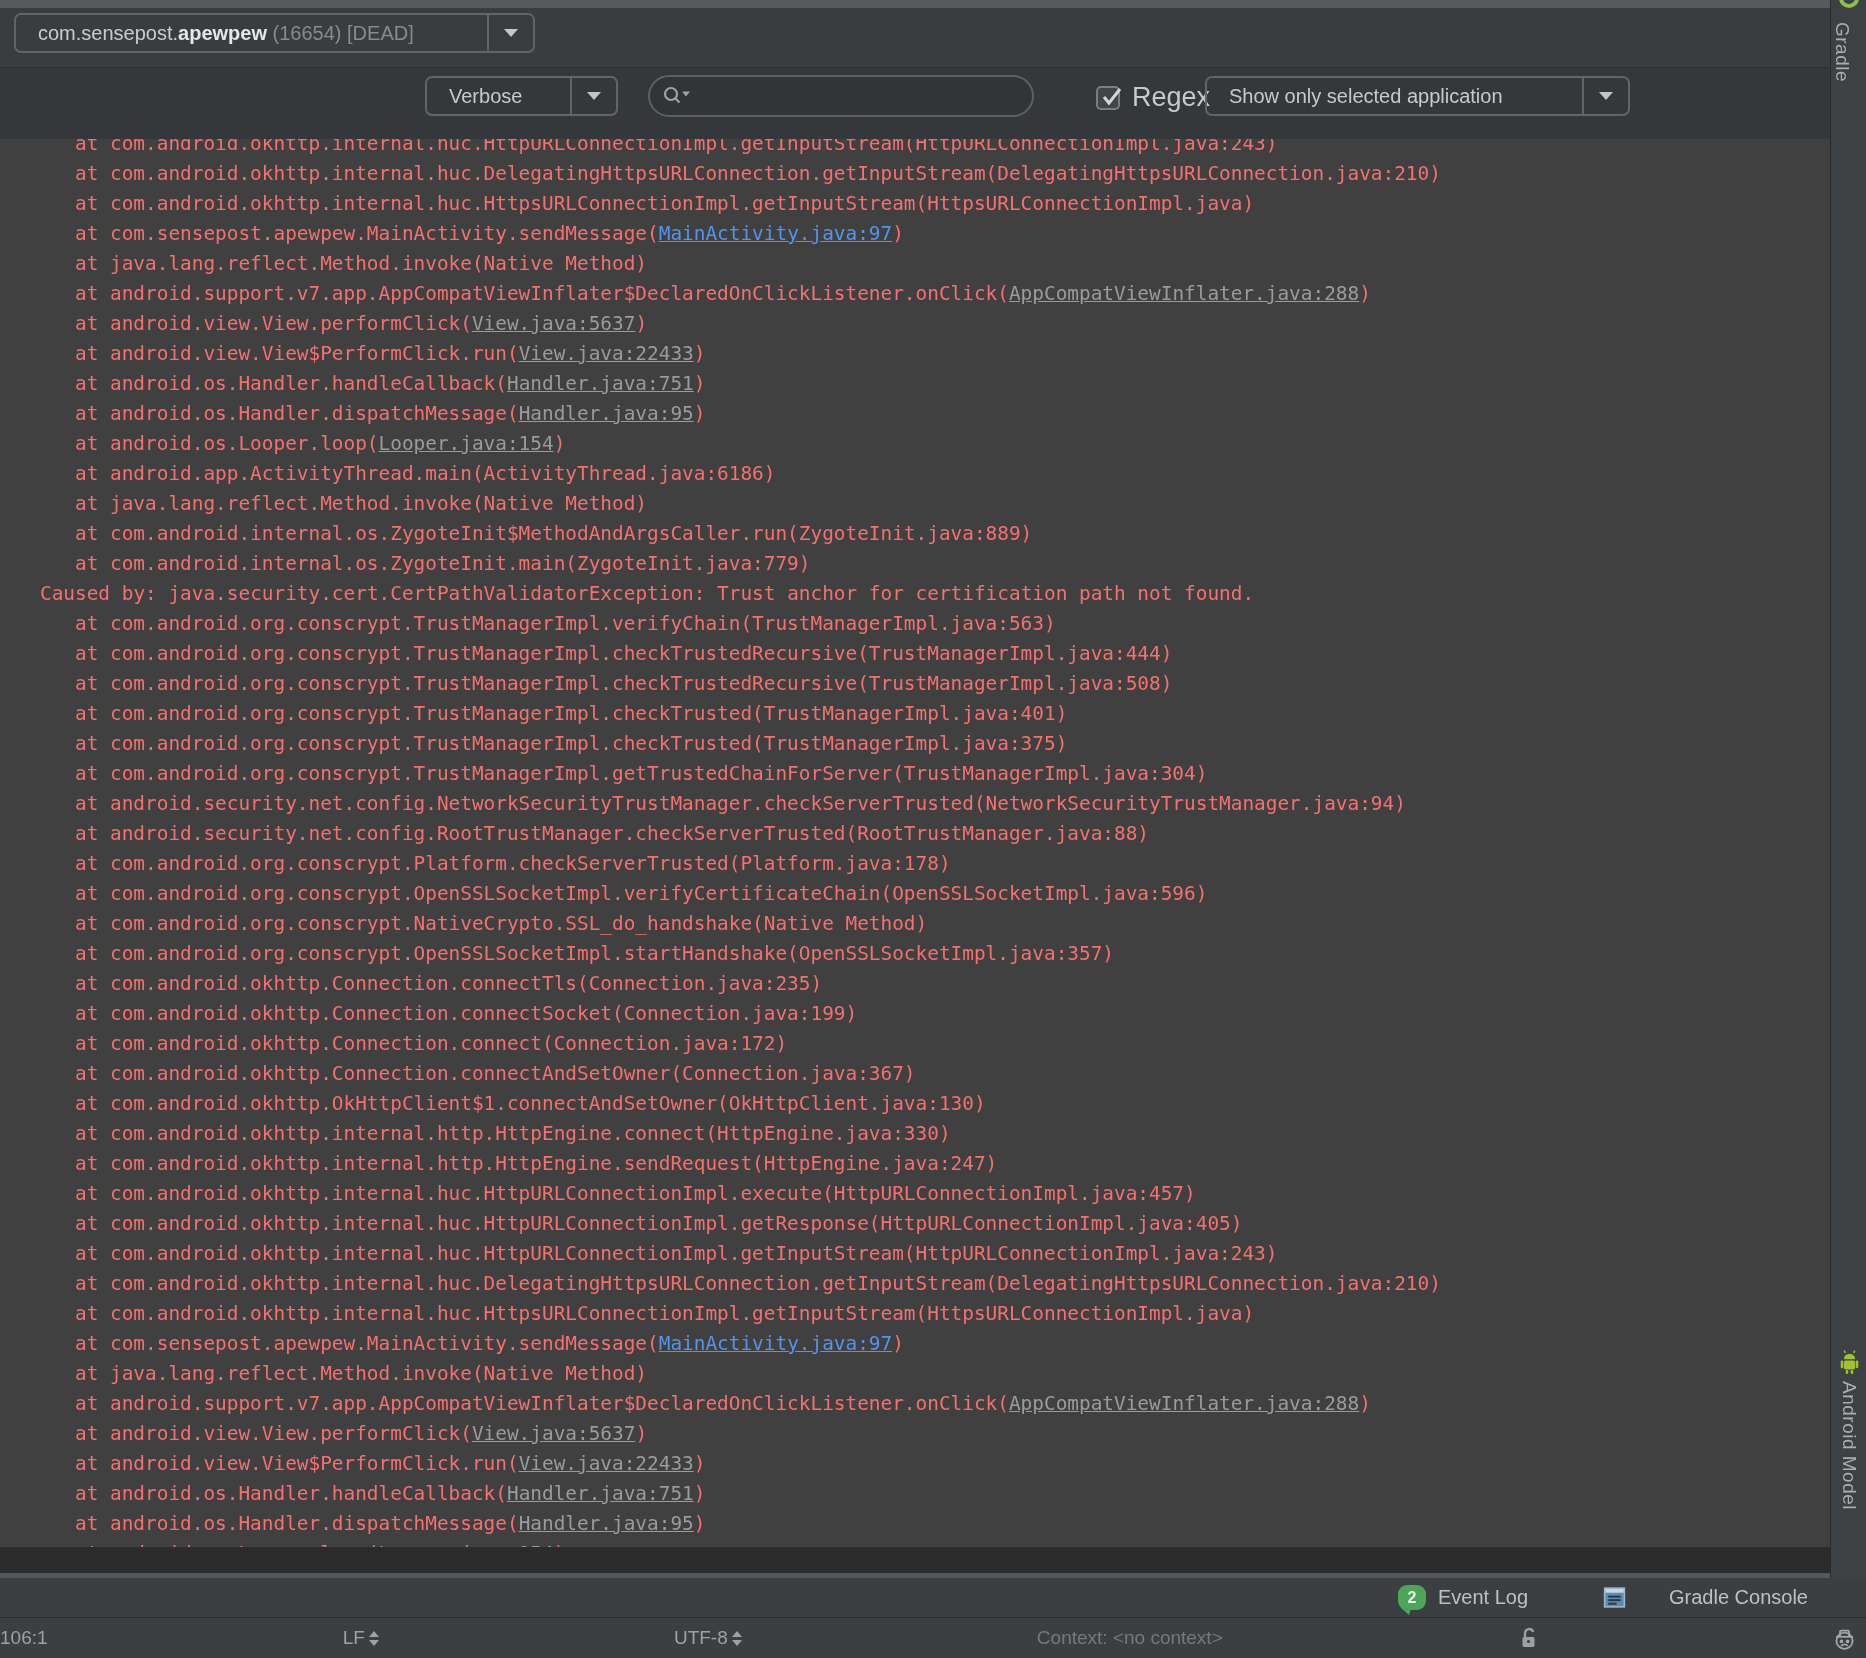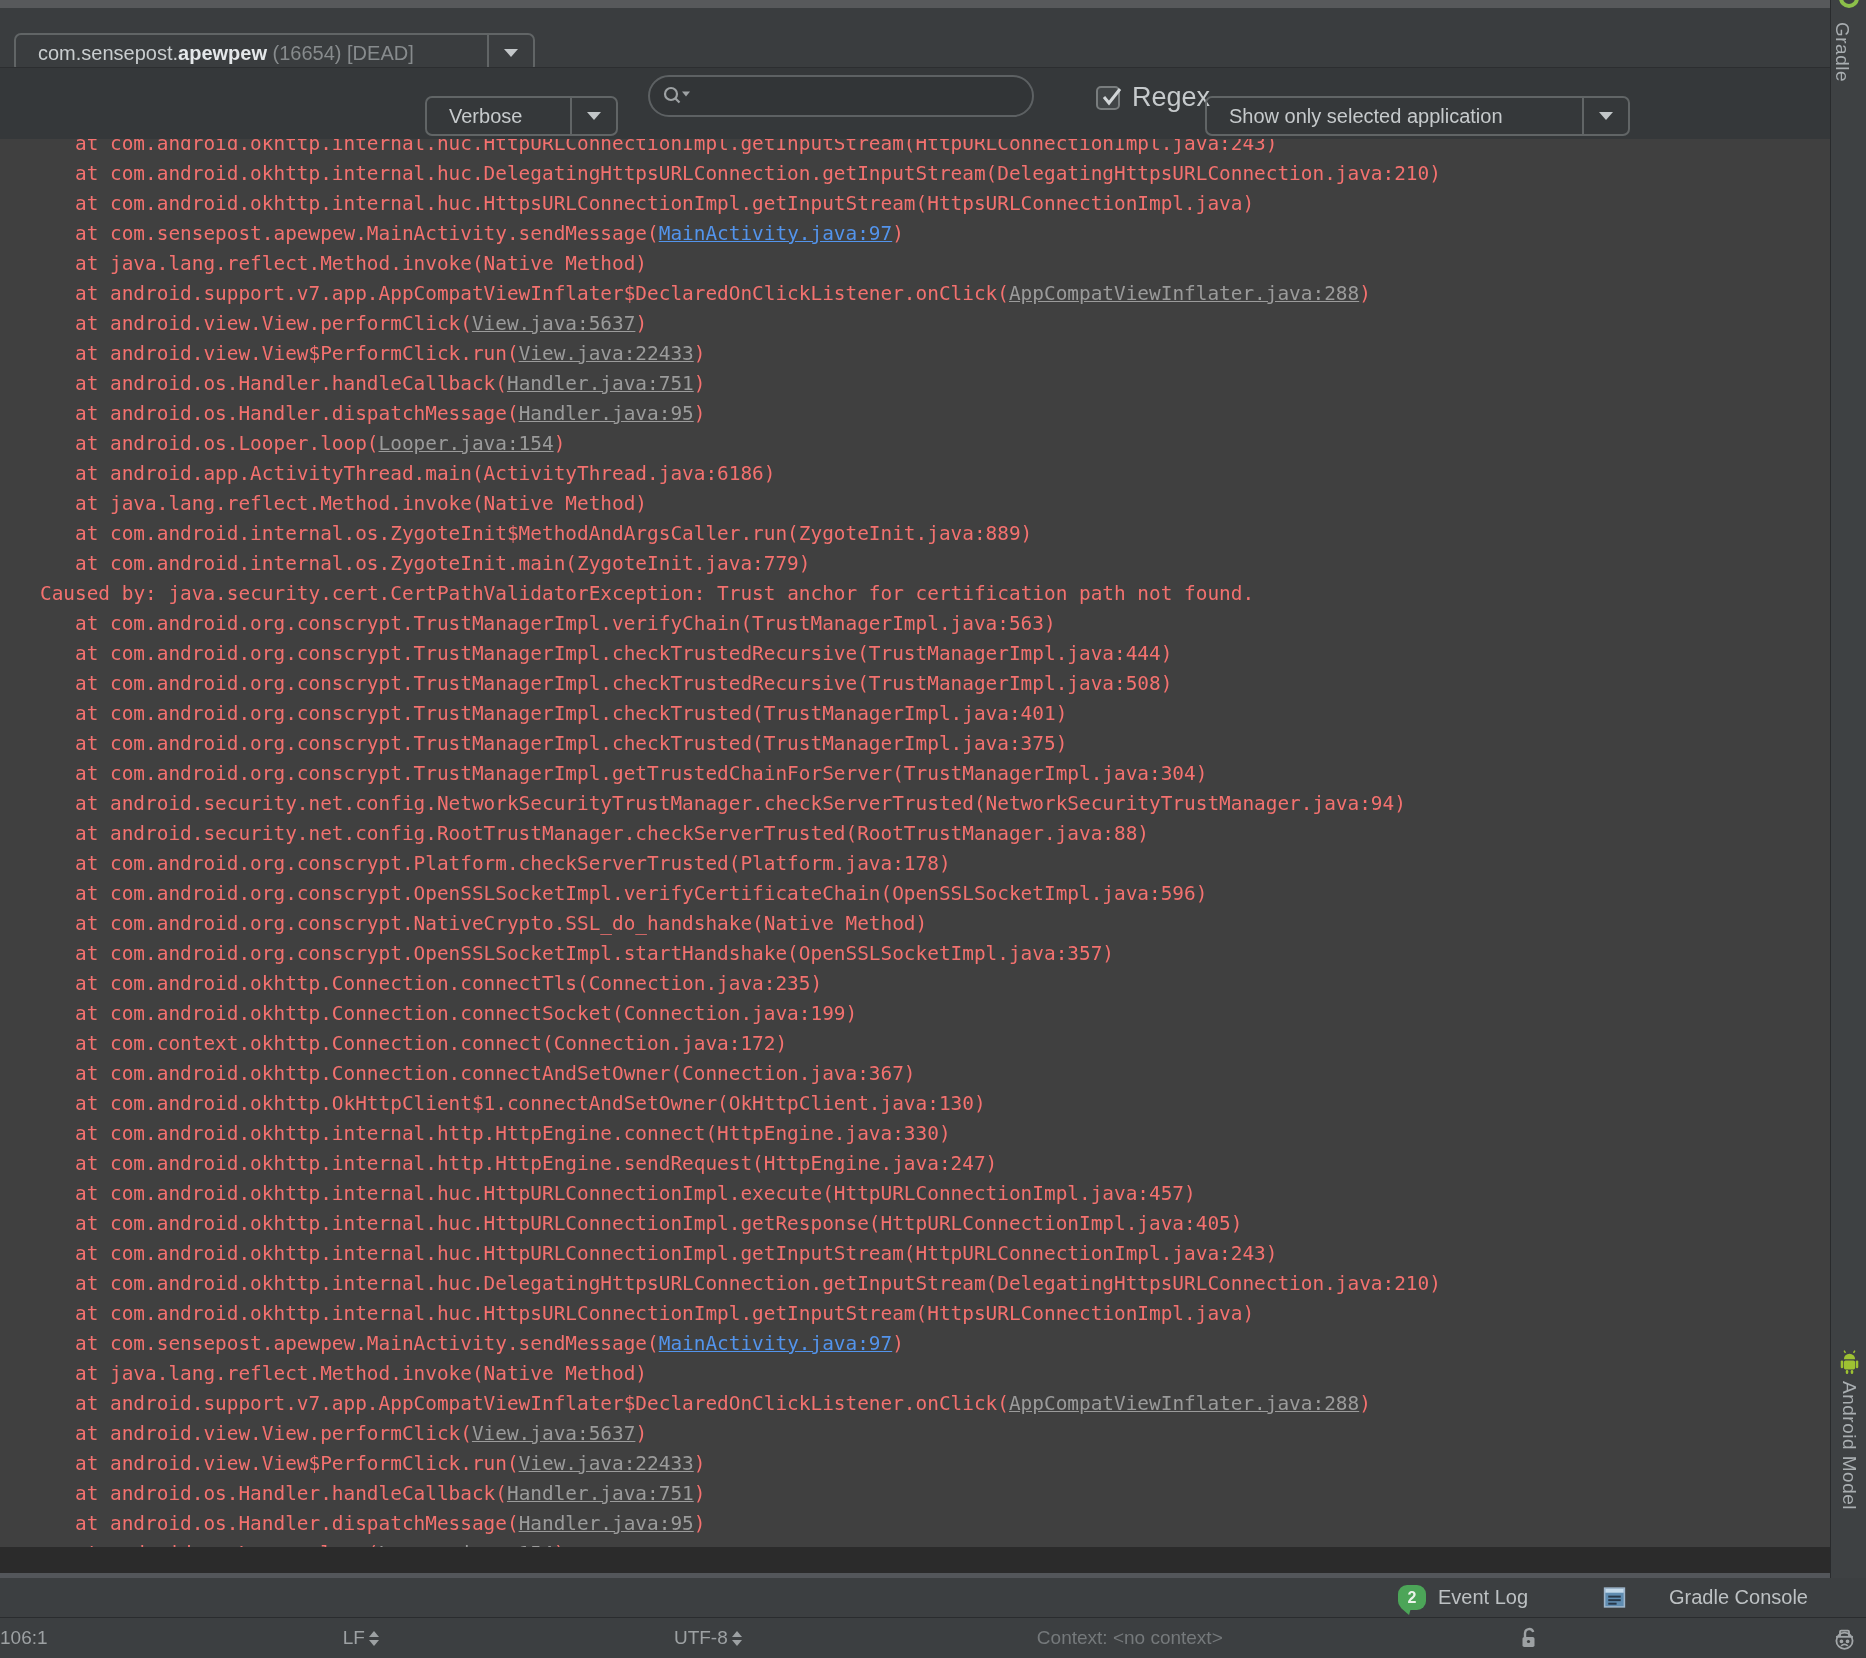--- a/index.html
+++ b/index.html
@@ -7,21 +7,21 @@
        font-family:"Liberation Sans",sans-serif;background:#2b2b2b;}
 
   
   .top-edge{position:absolute;left:0;top:0;width:1866px;height:8px;background:#57595b;}
   .row1{position:absolute;left:0;top:8px;width:1830px;height:59px;background:#3a3d3f;}
   .row2{position:absolute;left:0;top:67px;width:1830px;height:72px;background:#35383a;
         border-top:1px solid #2c2e30;box-sizing:border-box;}
 
   .combo{position:absolute;display:flex;align-items:center;height:40px;
          border:2px solid #616566;border-radius:7px;box-sizing:border-box;
-         color:#c6cacc;background:transparent;cursor:pointer;margin-top:20px;}
+         color:#c6cacc;background:transparent;cursor:pointer;}
   .combo .combo-text{flex:1;padding:0 14px 0 22px;font-size:20px;white-space:nowrap;overflow:hidden;}
   .combo .combo-sep{width:2px;align-self:stretch;background:#616566;}
   .combo .combo-arrow-box{width:44px;display:flex;align-items:center;justify-content:center;}
   .tri-down{width:0;height:0;border-left:7px solid transparent;border-right:7px solid transparent;
             border-top:8px solid #c3c7c9;}
 
   .proc-combo{left:14px;top:5px;width:521px;}
   .proc-prefix{color:#c9cdcf;}
   .proc-bold{color:#e4e7e9;font-weight:bold;}
   .proc-meta{color:#878b8d;}
@@ -174,21 +174,21 @@
         <div class="log-line indent"><span class="seg-err">at com.android.org.conscrypt.TrustManagerImpl.checkTrusted(TrustManagerImpl.java:375)</span></div>
         <div class="log-line indent"><span class="seg-err">at com.android.org.conscrypt.TrustManagerImpl.getTrustedChainForServer(TrustManagerImpl.java:304)</span></div>
         <div class="log-line indent"><span class="seg-err">at android.security.net.config.NetworkSecurityTrustManager.checkServerTrusted(NetworkSecurityTrustManager.java:94)</span></div>
         <div class="log-line indent"><span class="seg-err">at android.security.net.config.RootTrustManager.checkServerTrusted(RootTrustManager.java:88)</span></div>
         <div class="log-line indent"><span class="seg-err">at com.android.org.conscrypt.Platform.checkServerTrusted(Platform.java:178)</span></div>
         <div class="log-line indent"><span class="seg-err">at com.android.org.conscrypt.OpenSSLSocketImpl.verifyCertificateChain(OpenSSLSocketImpl.java:596)</span></div>
         <div class="log-line indent"><span class="seg-err">at com.android.org.conscrypt.NativeCrypto.SSL_do_handshake(Native Method)</span></div>
         <div class="log-line indent"><span class="seg-err">at com.android.org.conscrypt.OpenSSLSocketImpl.startHandshake(OpenSSLSocketImpl.java:357)</span></div>
         <div class="log-line indent"><span class="seg-err">at com.android.okhttp.Connection.connectTls(Connection.java:235)</span></div>
         <div class="log-line indent"><span class="seg-err">at com.android.okhttp.Connection.connectSocket(Connection.java:199)</span></div>
-        <div class="log-line indent"><span class="seg-err">at com.context.okhttp.Connection.connect(Connection.java:172)</span></div>
+        <div class="log-line indent"><span class="seg-err">at com.android.okhttp.Connection.connect(Connection.java:172)</span></div>
         <div class="log-line indent"><span class="seg-err">at com.android.okhttp.Connection.connectAndSetOwner(Connection.java:367)</span></div>
         <div class="log-line indent"><span class="seg-err">at com.android.okhttp.OkHttpClient$1.connectAndSetOwner(OkHttpClient.java:130)</span></div>
         <div class="log-line indent"><span class="seg-err">at com.android.okhttp.internal.http.HttpEngine.connect(HttpEngine.java:330)</span></div>
         <div class="log-line indent"><span class="seg-err">at com.android.okhttp.internal.http.HttpEngine.sendRequest(HttpEngine.java:247)</span></div>
         <div class="log-line indent"><span class="seg-err">at com.android.okhttp.internal.huc.HttpURLConnectionImpl.execute(HttpURLConnectionImpl.java:457)</span></div>
         <div class="log-line indent"><span class="seg-err">at com.android.okhttp.internal.huc.HttpURLConnectionImpl.getResponse(HttpURLConnectionImpl.java:405)</span></div>
         <div class="log-line indent"><span class="seg-err">at com.android.okhttp.internal.huc.HttpURLConnectionImpl.getInputStream(HttpURLConnectionImpl.java:243)</span></div>
         <div class="log-line indent"><span class="seg-err">at com.android.okhttp.internal.huc.DelegatingHttpsURLConnection.getInputStream(DelegatingHttpsURLConnection.java:210)</span></div>
         <div class="log-line indent"><span class="seg-err">at com.android.okhttp.internal.huc.HttpsURLConnectionImpl.getInputStream(HttpsURLConnectionImpl.java)</span></div>
         <div class="log-line indent"><span class="seg-err">at com.sensepost.apewpew.MainActivity.sendMessage(</span><span class="seg-link">MainActivity.java:97</span><span class="seg-err">)</span></div>

